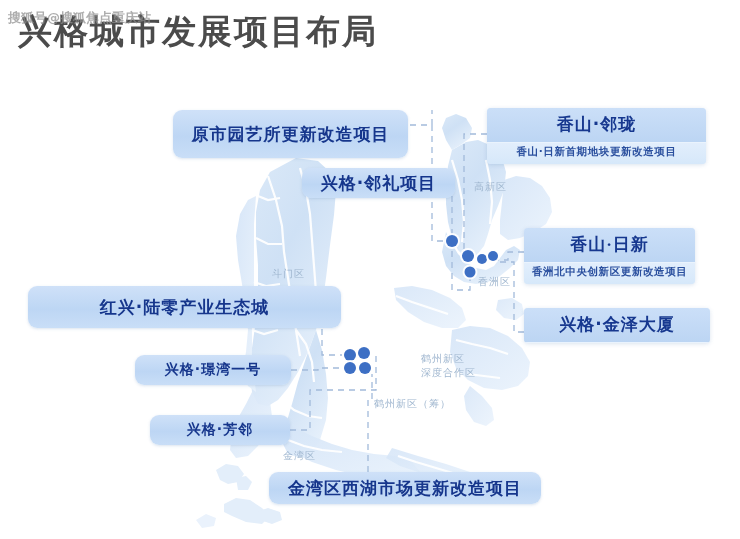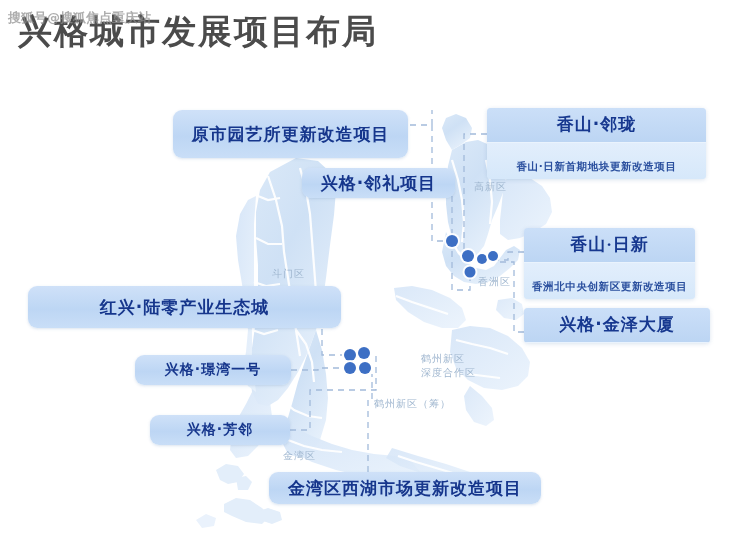--- a/index.html
+++ b/index.html
@@ -61,21 +61,21 @@
     background:linear-gradient(180deg,#cbdff8 0%,#bcd5f3 100%);
     color:#17388f; font-weight:bold; font-size:17px;
     letter-spacing:1px;
     text-align:center; padding:5px 10px 6px 10px;
     border-bottom:1px solid #eaf3fd;
   }
   .card-sub {
     background:linear-gradient(180deg,#e2eefc 0%,#d6e8fa 100%);
     color:#2a4f9e; font-size:10.5px; font-weight:bold;
     letter-spacing:.6px;
-    text-align:center; padding:17px 8px 5px 8px;
+    text-align:center; padding:2px 8px 5px 8px;
     white-space:nowrap;
   }
 </style>
 </head>
 <body>
 
 <div id="stage">
 
   <svg id="map-svg" viewBox="0 0 740 539" xmlns="http://www.w3.org/2000/svg">
     <defs>

